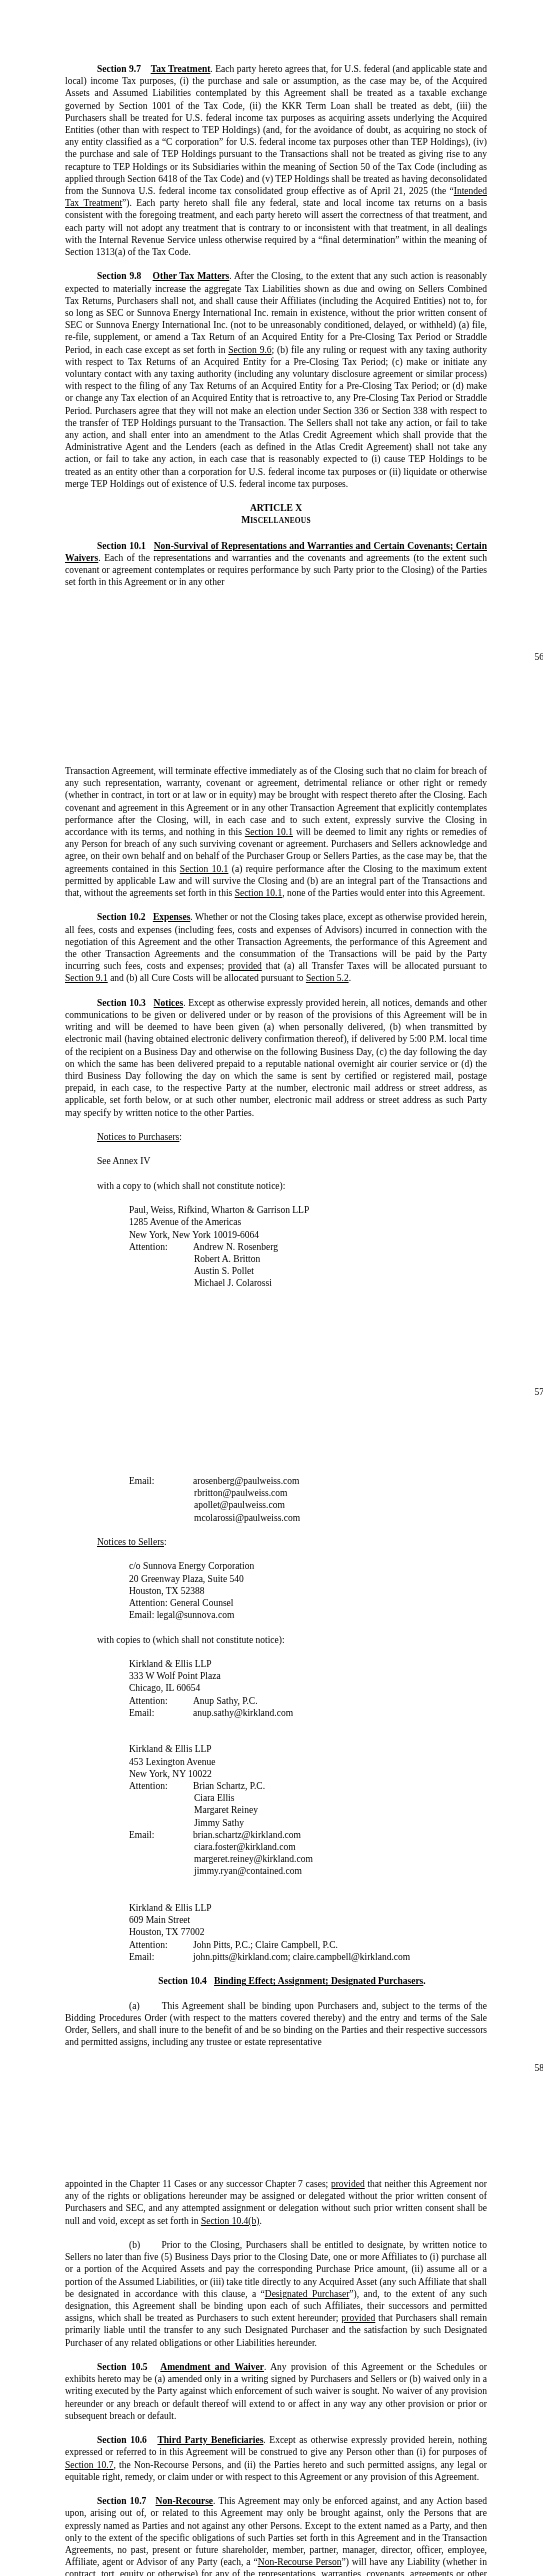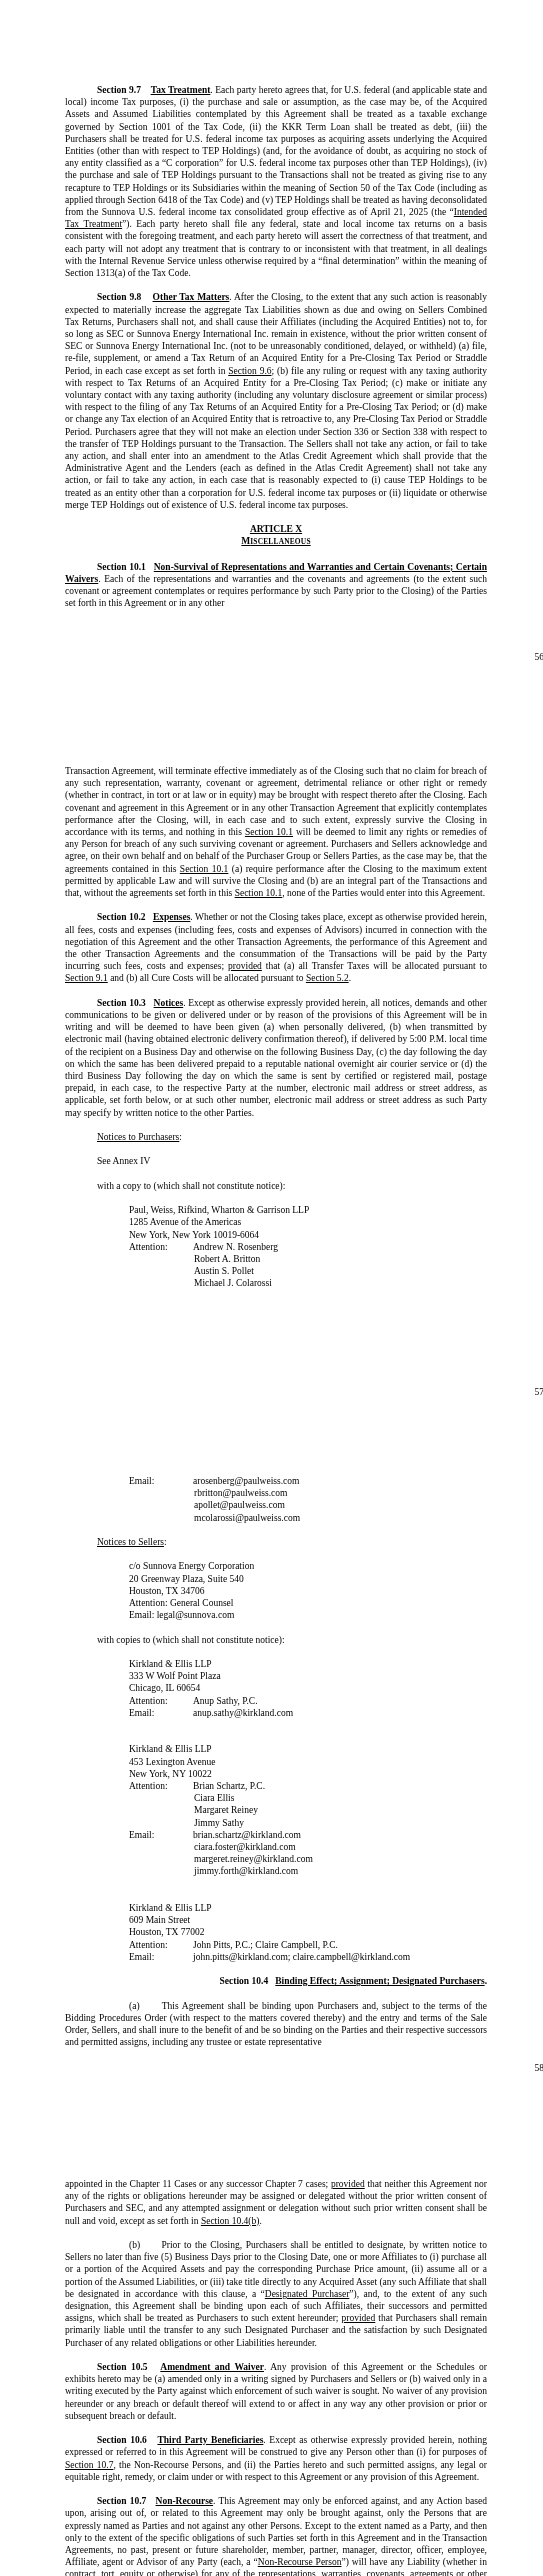--- a/index.html
+++ b/index.html
@@ -4,29 +4,29 @@
 <style>
   html,body{margin:0;padding:0;}
   body{
     width:544px;height:2813px;background:#ffffff;color:#000000;
     font-family:"Liberation Serif","DejaVu Serif",serif;
     font-size:9.5px;line-height:12.2px;
     -webkit-font-smoothing:antialiased;
   }
   #doc{width:544px;}
   .page{position:relative;padding-left:65px;padding-right:57px;box-sizing:border-box;}
-  .p1{height:711px;padding-top:84px;}
+  .p1{height:711px;padding-top:63px;}
   .p2{height:706px;padding-top:54px;}
   .p3{height:701px;padding-top:58px;}
   .p4{height:696px;padding-top:60px;}
   .para{text-align:justify;text-indent:32px;}
   .cont{text-indent:0;}
   .inda{text-indent:64px;}
-  .head{text-align:right;}
-  .center{text-align:center;text-decoration:underline;}
+  .head{text-align:center;}
+  .center{text-align:center;}
   .l05{padding-left:32px;}
   .addr{padding-left:64px;}
   .addr2{padding-left:129px;}
   .lbl .albl{display:inline-block;width:64px;}
   .blank{height:12.2px;}
   .b{font-weight:bold;}
   .u{text-decoration:underline;}
   .sc{font-size:0.78em;letter-spacing:0.2px;}
   .pagenum{position:absolute;left:0;right:0;text-align:right;}
   .p1 .pagenum{top:651px;}
@@ -74,21 +74,21 @@
       <section class="page p3">
         <div class="addr lbl"><span class="albl">Email:</span><span>arosenberg@paulweiss.com</span></div>
         <div class="addr addr2"><span>rbritton@paulweiss.com</span></div>
         <div class="addr addr2"><span>apollet@paulweiss.com</span></div>
         <div class="addr addr2"><span>mcolarossi@paulweiss.com</span></div>
         <div class="blank"></div>
         <div class="l05"><span class="u">Notices to Sellers</span><span>:</span></div>
         <div class="blank"></div>
         <div class="addr"><span>c/o Sunnova Energy Corporation</span></div>
         <div class="addr"><span>20 Greenway Plaza, Suite 540</span></div>
-        <div class="addr"><span>Houston, TX 34706</span></div>
+        <div class="addr"><span>Houston, TX 52388</span></div>
         <div class="addr"><span>Attention: General Counsel</span></div>
         <div class="addr"><span>Email: legal@sunnova.com</span></div>
         <div class="blank"></div>
         <div class="l05"><span>with copies to (which shall not constitute notice):</span></div>
         <div class="blank"></div>
         <div class="addr"><span>Kirkland &amp; Ellis LLP</span></div>
         <div class="addr"><span>333 W Wolf Point Plaza</span></div>
         <div class="addr"><span>Chicago, IL 60654</span></div>
         <div class="addr lbl"><span class="albl">Attention:</span><span>Anup Sathy, P.C.</span></div>
         <div class="addr lbl"><span class="albl">Email:</span><span>anup.sathy@kirkland.com</span></div>
@@ -97,21 +97,21 @@
         <div class="addr"><span>Kirkland &amp; Ellis LLP</span></div>
         <div class="addr"><span>453 Lexington Avenue</span></div>
         <div class="addr"><span>New York, NY 10022</span></div>
         <div class="addr lbl"><span class="albl">Attention:</span><span>Brian Schartz, P.C.</span></div>
         <div class="addr addr2"><span>Ciara Ellis</span></div>
         <div class="addr addr2"><span>Margaret Reiney</span></div>
         <div class="addr addr2"><span>Jimmy Sathy</span></div>
         <div class="addr lbl"><span class="albl">Email:</span><span>brian.schartz@kirkland.com</span></div>
         <div class="addr addr2"><span>ciara.foster@kirkland.com</span></div>
         <div class="addr addr2"><span>margeret.reiney@kirkland.com</span></div>
-        <div class="addr addr2"><span>jimmy.forth@kirkland.com</span></div>
+        <div class="addr addr2"><span>jimmy.ryan@contained.com</span></div>
         <div class="blank"></div>
         <div class="blank"></div>
         <div class="addr"><span>Kirkland &amp; Ellis LLP</span></div>
         <div class="addr"><span>609 Main Street</span></div>
         <div class="addr"><span>Houston, TX 77002</span></div>
         <div class="addr lbl"><span class="albl">Attention:</span><span>John Pitts, P.C.; Claire Campbell, P.C.</span></div>
         <div class="addr lbl"><span class="albl">Email:</span><span>john.pitts@kirkland.com; claire.campbell@kirkland.com</span></div>
         <div class="blank"></div>
         <div class="para head"><span class="b">Section 10.4&nbsp;&nbsp; </span><span class="b u">Binding Effect; Assignment; Designated Purchasers</span><span class="b">.</span></div>
         <div class="blank"></div>

